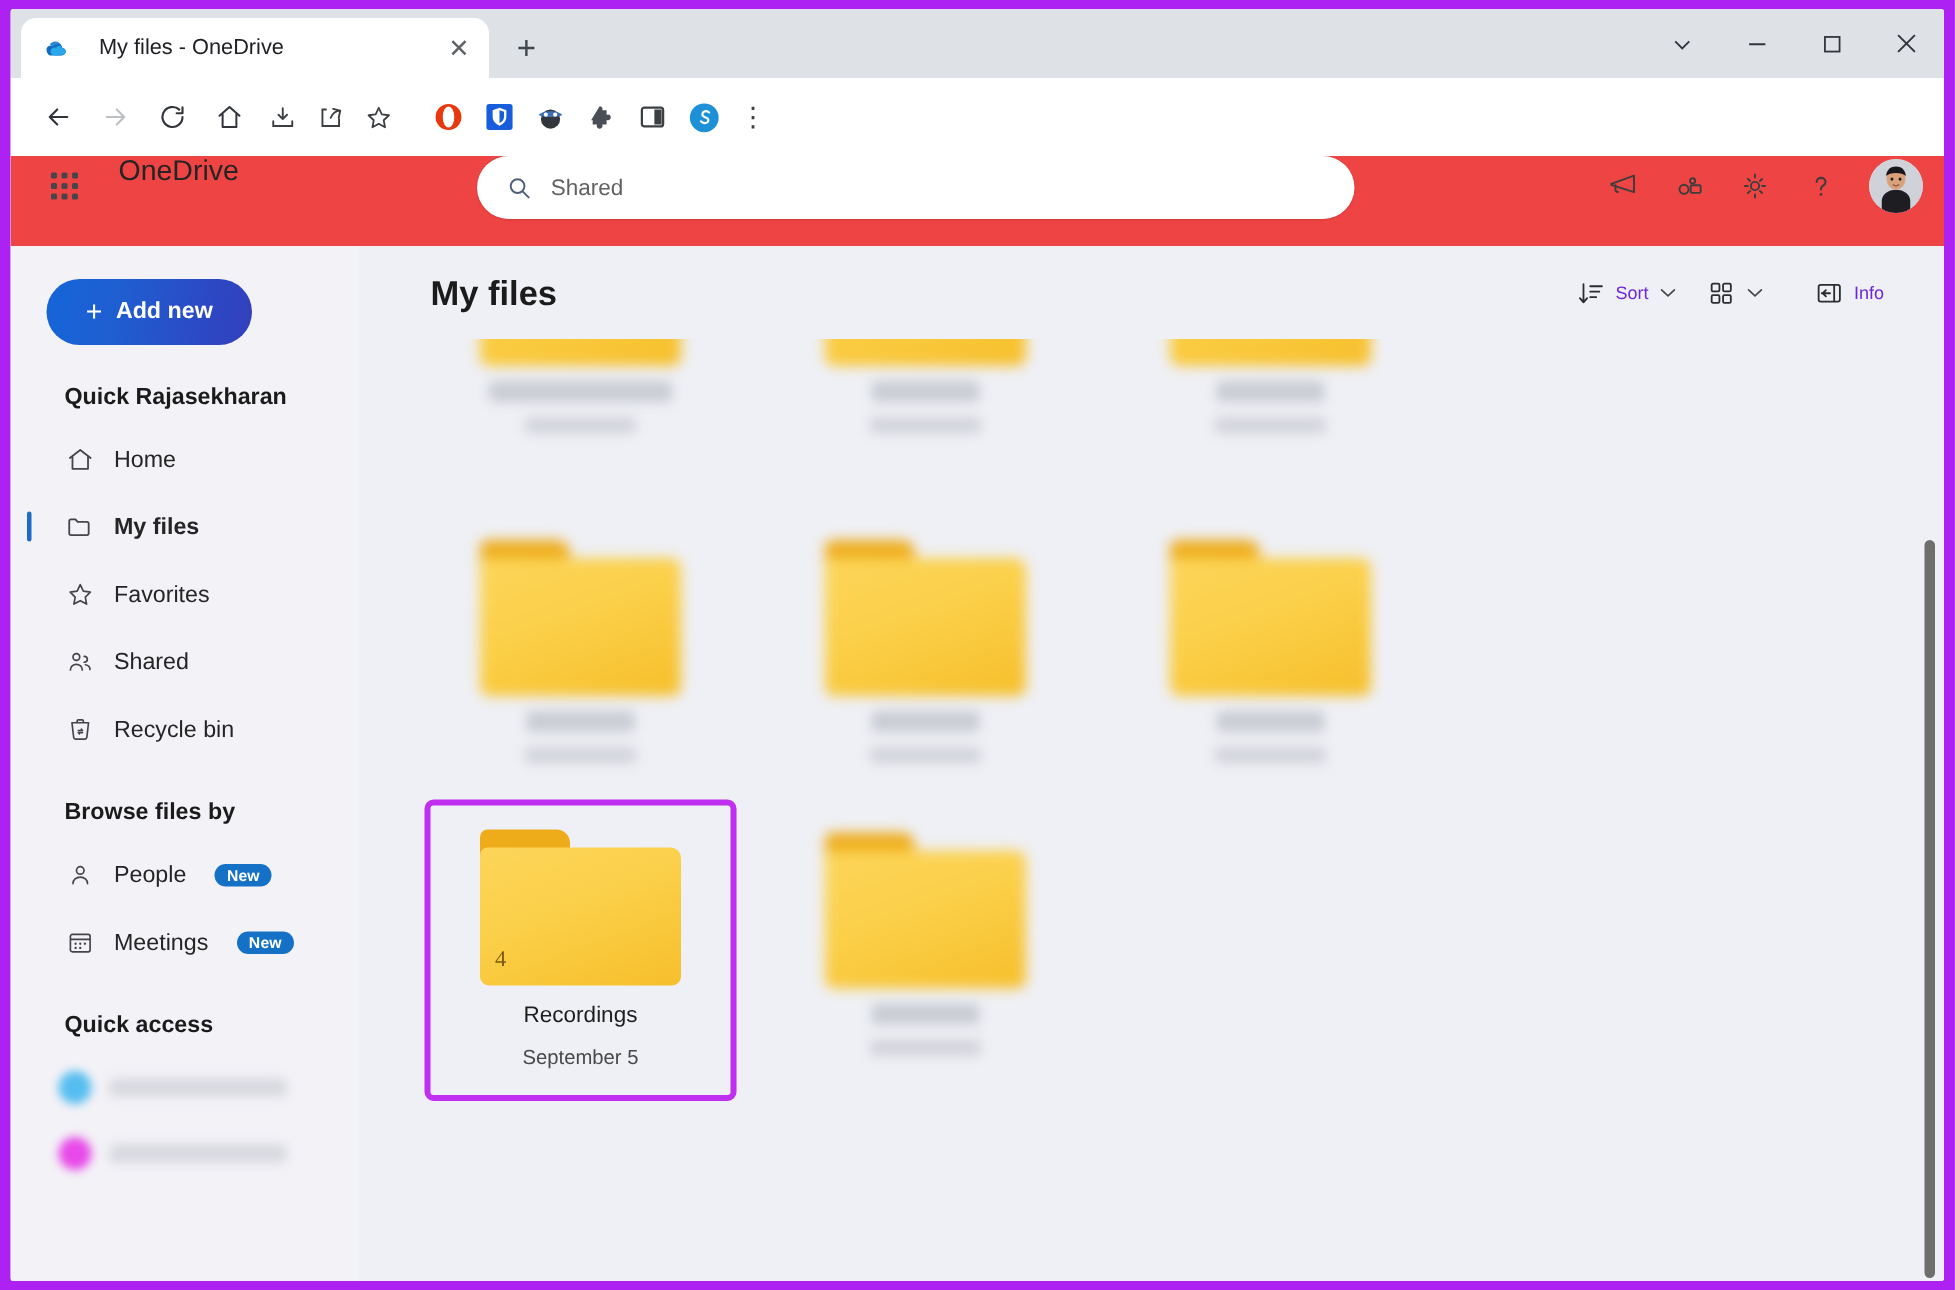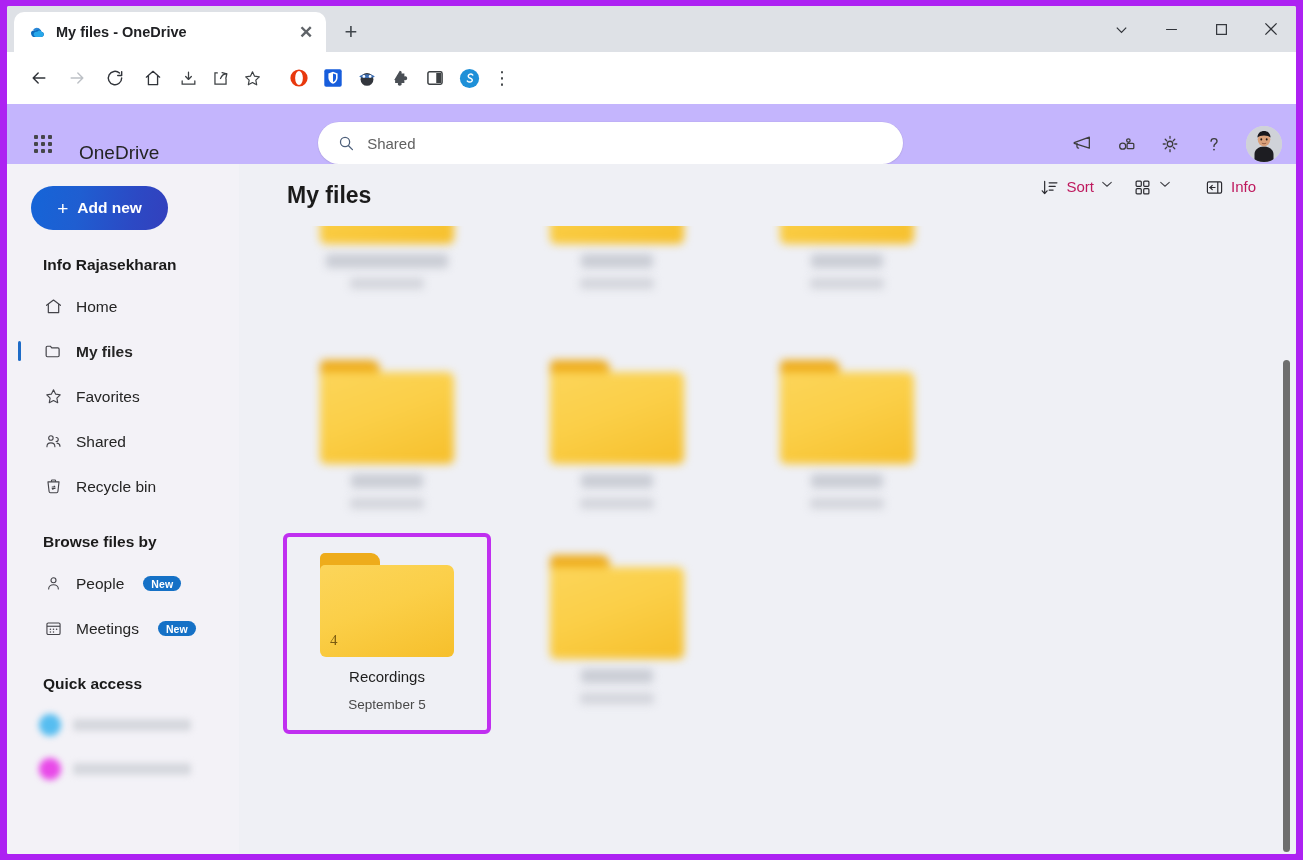--- a/index.html
+++ b/index.html
@@ -31,22 +31,21 @@
     align-items: flex-end;
   }
   .tab {
     position: relative;
     margin-left: 7px;
     width: 312px; height: 40px;
     background: #ffffff;
     border-radius: 10px 10px 0 0;
     display: flex; align-items: center;
     padding: 0 8px 0 14px;
-    gap: 10px;
-    font-weight: bold;
+    gap: 20px;
   }
   .favicon {
     width: 18px; height: 18px;
     flex: none; position: relative;
   }
   .tab-title {
     flex: 1;
     font-size: 14.5px;
     color: #202124;
     white-space: nowrap; overflow: hidden;
@@ -127,23 +126,23 @@
   
   #app {
     position: relative;
     height: calc(100% - 98px);
     background: #f3f2f7;
     display: flex; flex-direction: column;
     overflow: hidden;
   }
   #suiteheader {
     height: 60px; flex: none;
-    display: flex; align-items: flex-end;
+    display: flex; align-items: flex-start;
     padding: 0 14px 0 16px;
-    background: #c4b5fd;
+    background: #ef4444;
   }
   #waffle {
     width: 40px; height: 40px;
     display: flex; align-items: center; justify-content: center;
     flex: none;
   }
   .waffle-grid {
     width: 18px; height: 18px;
     display: grid;
     grid-template-columns: repeat(3, 1fr);
@@ -290,26 +289,26 @@
     font-size: 23px; font-weight: bold;
     color: #1b1b1b;
   }
   #cmdbar {
     margin-left: auto;
     display: flex; align-items: center;
     gap: 4px;
   }
   .cmd {
     height: 34px;
-    display: flex; 
+    display: flex; align-items: center;
     gap: 7px;
     padding: 0 8px;
     border-radius: 4px;
-    color: #be185d;
-    font-size: 15px;
+    color: #6d28d9;
+    font-size: 12px;
     cursor: pointer;
   }
   .cmd .chev { font-size: 11px; color: #45454b; }
   #grid {
     position: absolute;
     left: 0; right: 0; top: 62px; bottom: 0;
     padding: 0 36px 0 48px;
   }
   .row {
     display: flex;
@@ -599,21 +598,21 @@
     </div>
 
     <div id="body">
 
       <div id="sidebar">
         <button id="addnew">
           <span class="plus">+</span>
           <span>Add new</span>
         </button>
 
-        <div class="side-title">Info Rajasekharan</div>
+        <div class="side-title">Quick Rajasekharan</div>
 
         <div class="side-item">
           <span class="sicon">
             <svg width="19" height="19" viewBox="0 0 22 22">
                   <path d="M3 9.6L11 3.5l8 6.1" stroke="#44444a" stroke-width="1.4" fill="none" stroke-linecap="round" stroke-linejoin="round"></path>
                   <path d="M5 8.6V18h12V8.6" stroke="#44444a" stroke-width="1.4" fill="none" stroke-linecap="round" stroke-linejoin="round"></path>
                 </svg>
           </span>
           <span>Home</span>
         </div>

